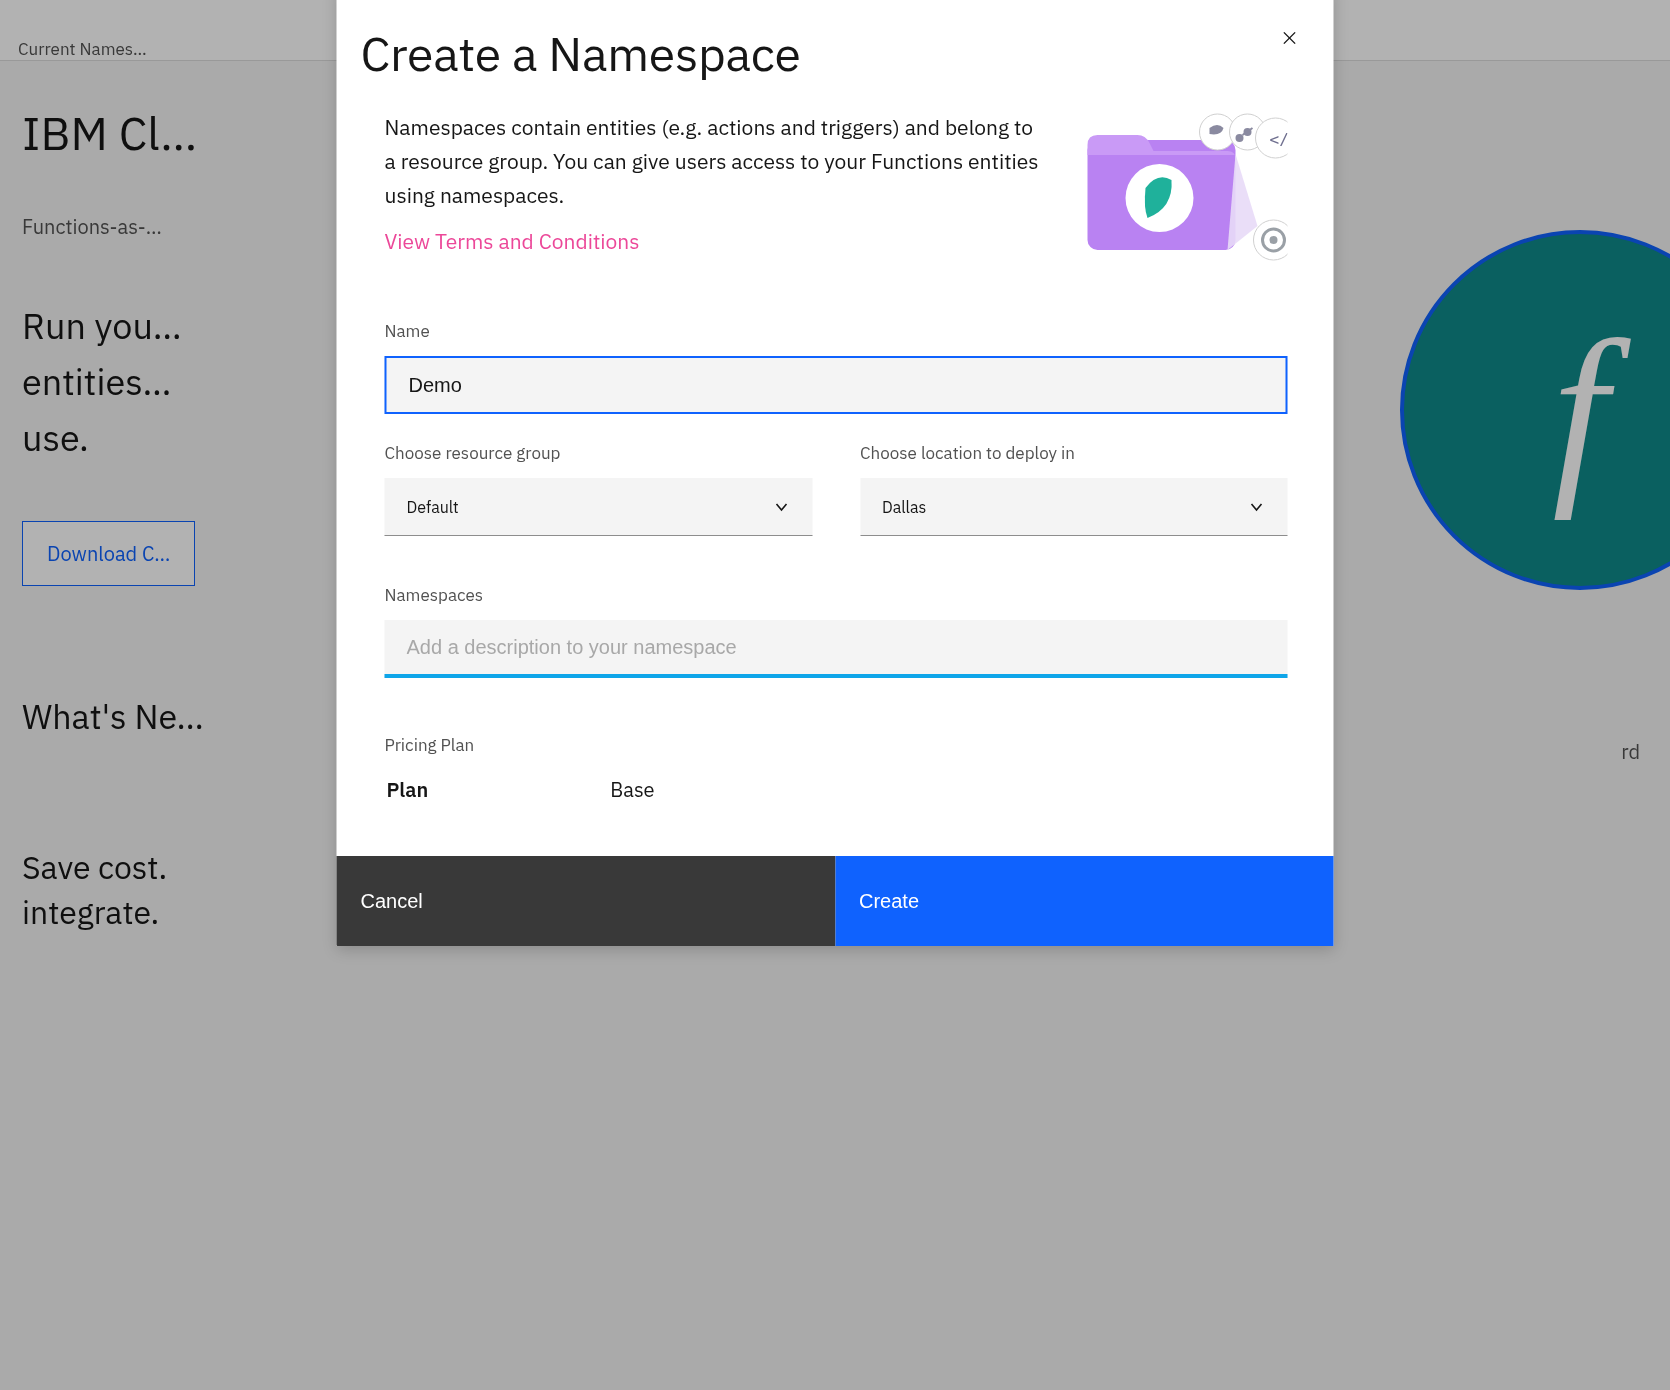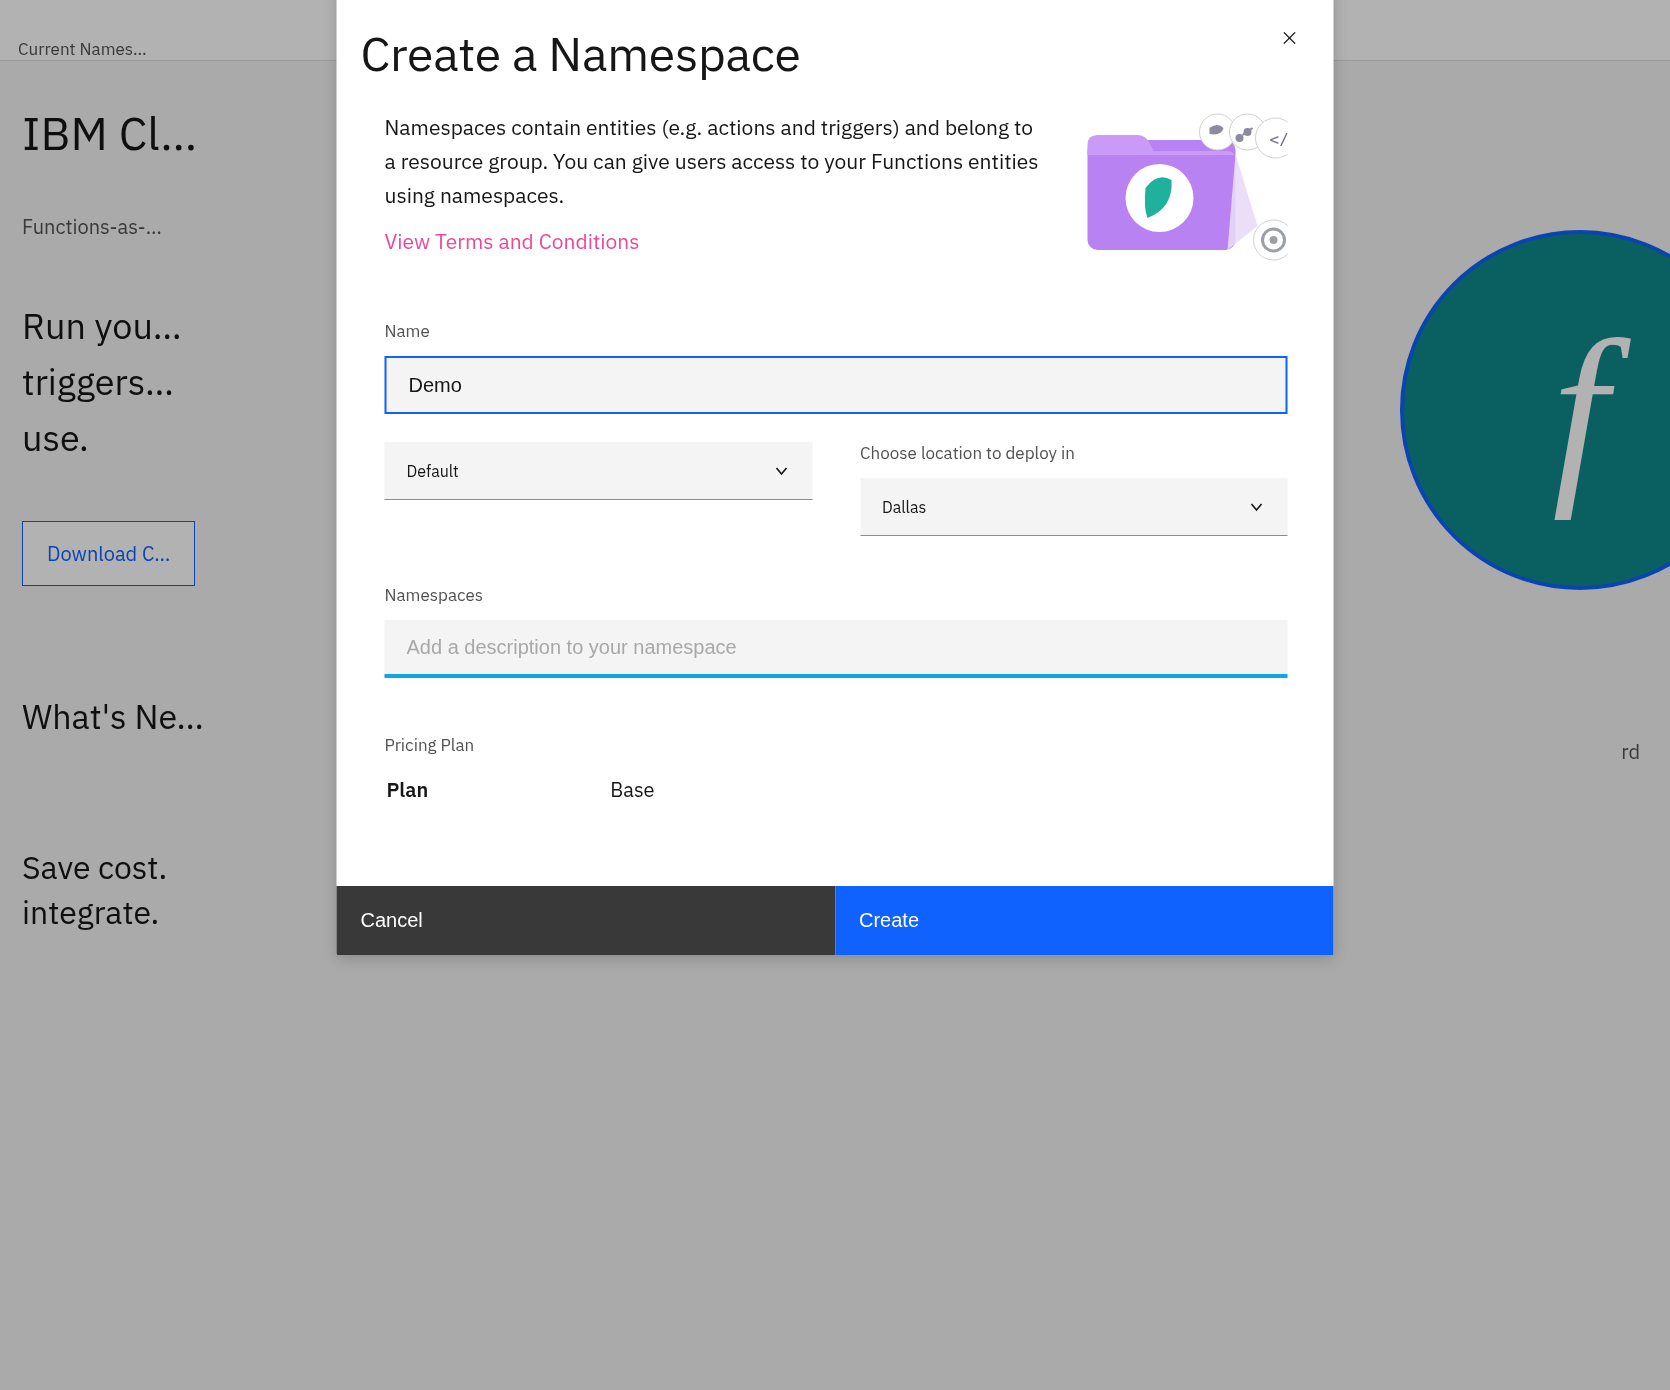--- a/index.html
+++ b/index.html
@@ -212,22 +212,22 @@
   }
   .plan-table th {
     text-align: left;
     font-weight: 600;
     padding-bottom: 6px;
   }
   .plan-table th, .plan-table td { padding-right: 180px; }
 
   .modal-footer {
     display: flex;
-    height: 69px;
-    margin-top: 75px;
+    height: 90px;
+    margin-top: 45px;
   }
   .btn {
     flex: 1;
     border: none;
     font-size: 20px;
     text-align: left;
     padding: 0 24px;
     cursor: pointer;
     display:flex;align-items:center;
   }
@@ -239,21 +239,21 @@
 
 <div class="bg-page">
   <div class="bg-topbar">
     <span>Current Names…</span>
   </div>
   <div class="bg-main">
     <h1 class="bg-title">IBM Cl…</h1>
     <div class="bg-subtitle">Functions-as-…</div>
     <div class="bg-desc">
       <span>Run you…</span><br>
-      <span>triggers…</span><br>
+      <span>entities…</span><br>
       <span>use.</span>
     </div>
     <div class="bg-dl-btn">Download C…</div>
   </div>
   <div class="bg-band">
     <h4>What's Ne…</h4>
     <div style="text-align:right;color:#525252;font-size:20px;padding-right:8px;">rd</div>
   </div>
   <div class="bg-band2">
     <p>
@@ -303,20 +303,21 @@
         </svg>
       </div>
     </div>
 
     <div class="form-section">
       <label class="label">Name</label>
       <input class="name-input" type="text" value="Demo" style="">
 
       <div class="two-cols">
         <div class="col">
+          <label class="label">Choose resource group</label>
           <div class="select">
             <span>Default</span>
             <span class="chevron">
               <svg width="16" height="16" viewBox="0 0 16 16">
                   <path d="M3 5 L8 11 L13 5" fill="none" stroke="#161616" stroke-width="1.6"></path>
                 </svg>
             </span>
           </div>
         </div>
         <div class="col">

